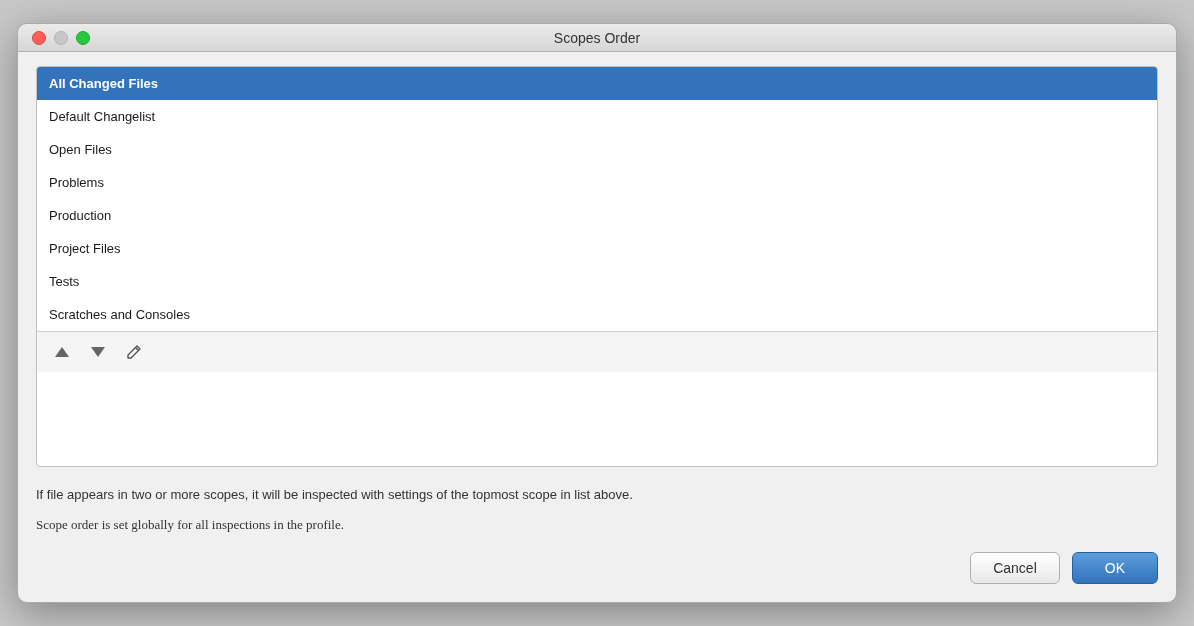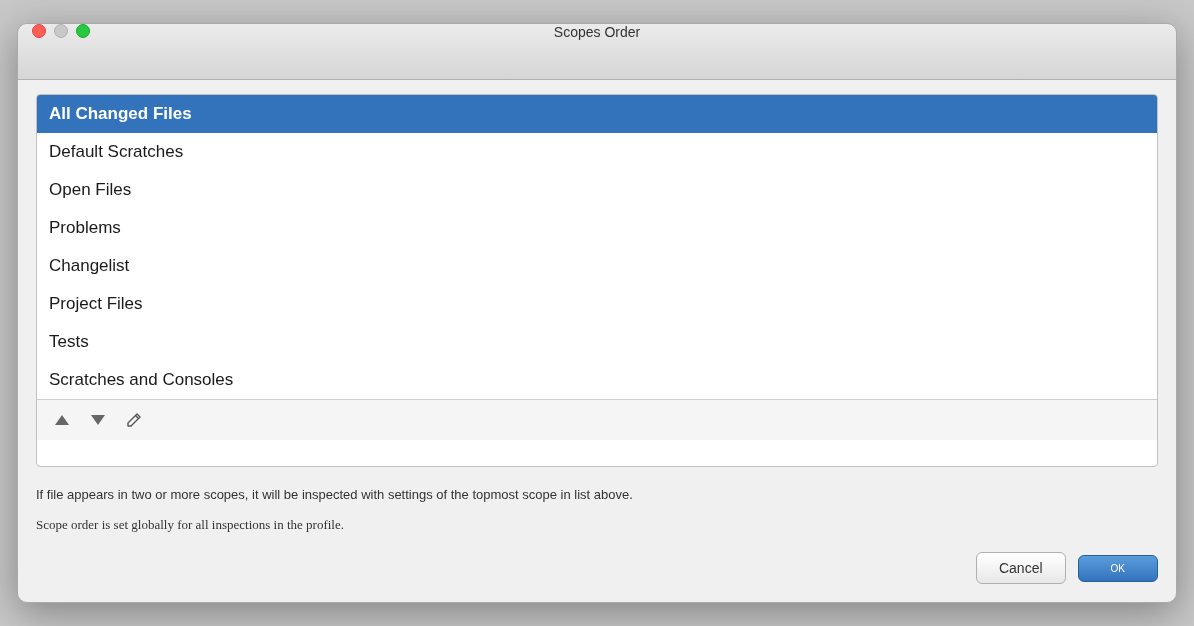--- a/index.html
+++ b/index.html
@@ -27,23 +27,23 @@
       min-height: 580px;
       display: flex;
       flex-direction: column;
       overflow: hidden;
     }
 
     .title-bar {
       background: linear-gradient(to bottom, #ebebeb, #d6d6d6);
       border-bottom: 1px solid #b0b0b0;
       display: flex;
-      align-items: flex-start;
+      align-items: center;
       justify-content: center;
-      height: 56px;
+      height: 28px;
       position: relative;
       border-radius: 10px 10px 0 0;
     }
 
     .traffic-lights {
       position: absolute;
       left: 14px;
       display: flex;
       gap: 8px;
       align-items: center;
@@ -94,21 +94,21 @@
     }
 
     .scope-list {
       list-style: none;
       margin: 0;
       padding: 0;
     }
 
     .scope-list-item {
       padding: 9px 12px;
-      font-size: 17px;
+      font-size: 13px;
       color: #1a1a1a;
       cursor: pointer;
       border-bottom: none;
     }
 
     .scope-list-item.selected {
       background: #3273bc;
       color: #fff;
       font-weight: 600;
     }
@@ -168,21 +168,21 @@
       color: #333;
       cursor: pointer;
       font-family: inherit;
     }
 
     .btn-ok {
       background: linear-gradient(to bottom, #5b9ddb, #3273bc);
       border: 1px solid #2460a0;
       border-radius: 6px;
       padding: 7px 32px;
-      font-size: 10px;
+      font-size: 14px;
       color: #fff;
       cursor: pointer;
       font-family: inherit;
       font-weight: 500;
     }
   </style>
 </head>
 <body>
 
 <div class="dialog">
@@ -193,24 +193,24 @@
       <div class="traffic-light minimize"></div>
       <div class="traffic-light maximize"></div>
     </div>
     <span class="title-text">Scopes Order</span>
   </div>
 
   <div class="dialog-body">
     <div class="list-container">
       <ul class="scope-list" id="scope-list">
       <li class="scope-list-item selected">All Changed Files</li>
-          <li class="scope-list-item">Default Scratches</li>
+          <li class="scope-list-item">Default Changelist</li>
           <li class="scope-list-item">Open Files</li>
           <li class="scope-list-item">Problems</li>
-          <li class="scope-list-item">Changelist</li>
+          <li class="scope-list-item">Production</li>
           <li class="scope-list-item">Project Files</li>
           <li class="scope-list-item">Tests</li>
           <li class="scope-list-item">Scratches and Consoles</li>
         </ul>
       <div class="toolbar">
         <button class="toolbar-btn" title="Move Up">
 
           <svg viewBox="0 0 18 18" fill="none" xmlns="http://www.w3.org/2000/svg">
             <polygon points="9,4 16,14 2,14" fill="#666"></polygon>
           </svg>

